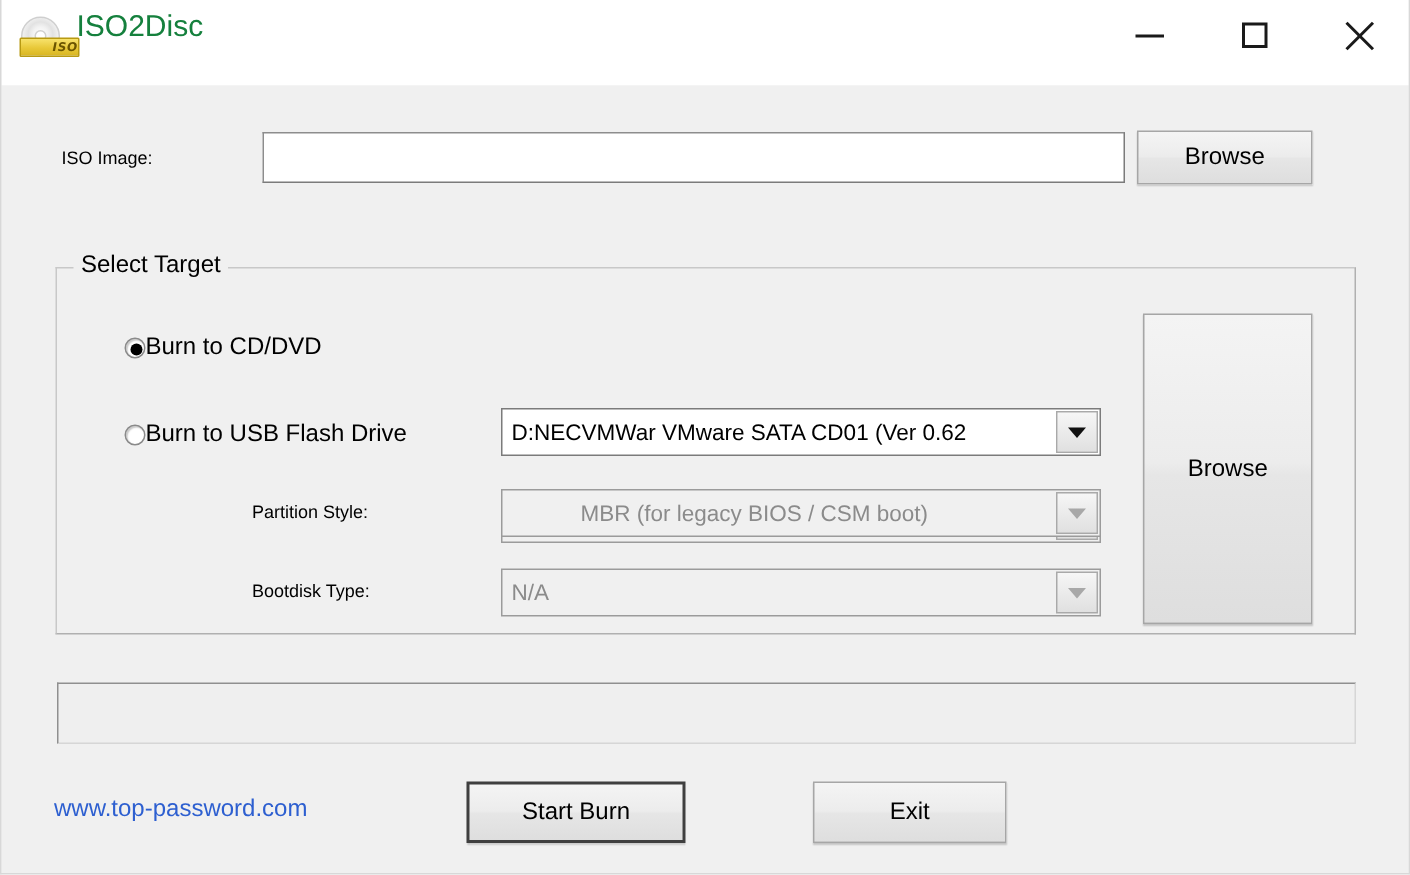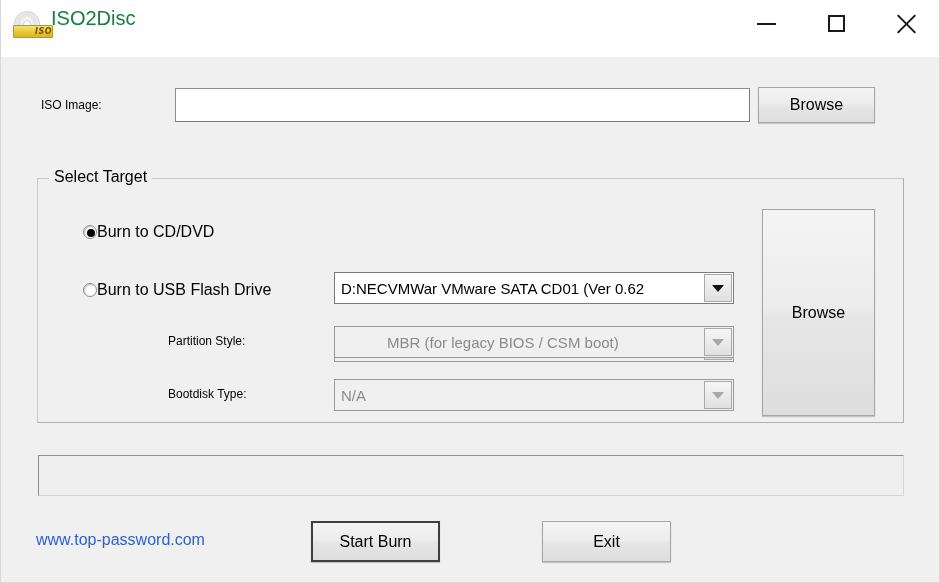--- a/index.html
+++ b/index.html
@@ -358,18 +358,18 @@
     </div>
 
     <button class="btn" style="left:761px; top:152px; width:113px; height:207px;">Browse</button>
 
     <div class="statusbar" style="left:37px; top:398px; width:866px; height:41px;">
       <span style="position:absolute; left:7px; top:10px; font-size:14px; color:#333;"></span>
     </div>
 
     <a class="link" href="#" style="left:35px; top:474px;">www.top-password.com</a>
 
-    <button class="btn default" style="left:310px; top:464px; width:129px; height:41px;">Start Burn</button>
+    <button class="btn default" style="left:310px; top:464px; width:146px; height:41px;">Start Burn</button>
 
     <button class="btn" style="left:541px; top:464px; width:129px; height:41px;">Exit</button>
 
   </div>
 </div>
 
 </body></html>

